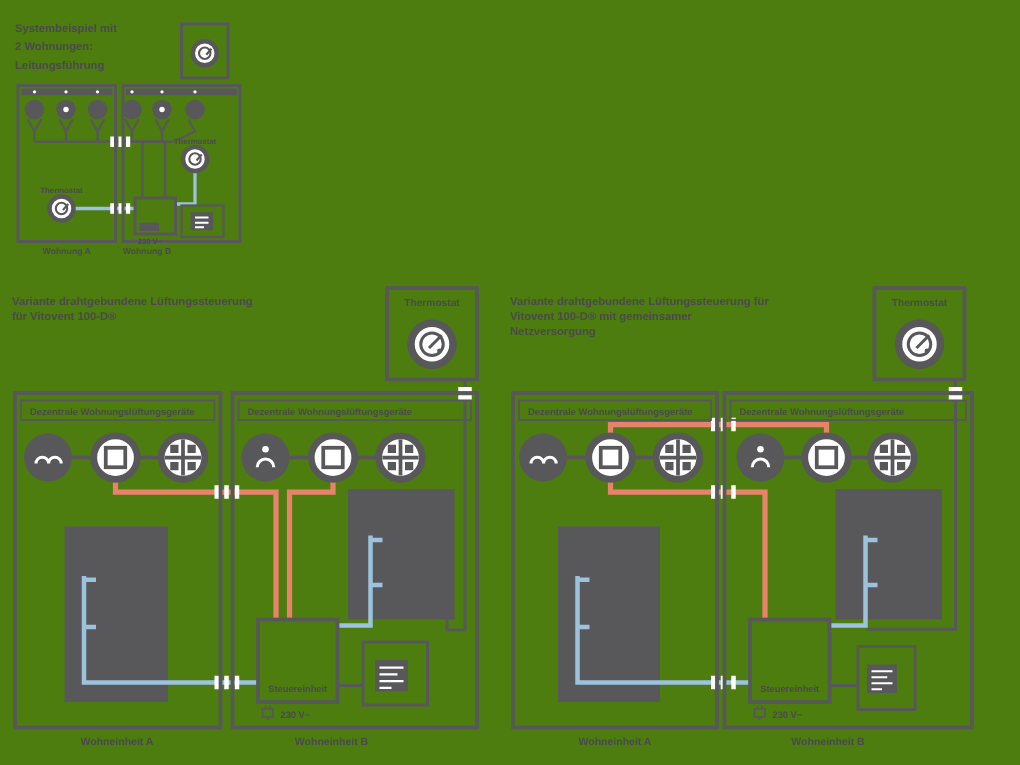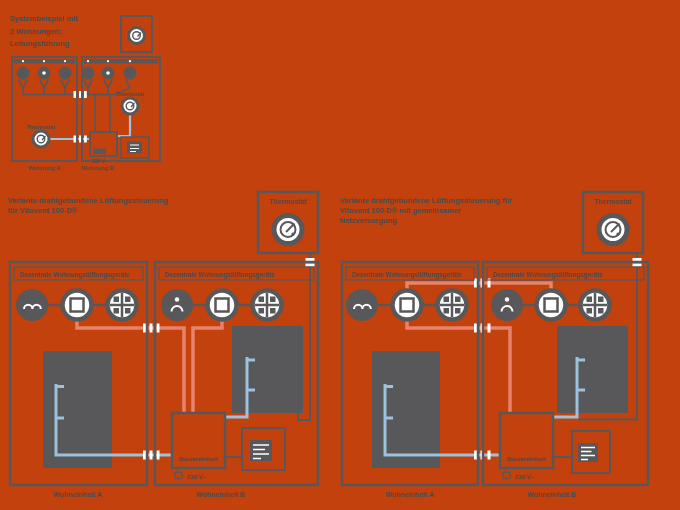--- a/index.html
+++ b/index.html
@@ -1,16 +1,16 @@
 <!DOCTYPE html>
 <html><head>
 <meta charset="utf-8">
 <style>
   html,body{margin:0;padding:0;background:#ffffff;}
-  #stage{position:relative;width:680px;height:510px;background:#c2410c;overflow:hidden;}
+  #stage{position:relative;width:680px;height:510px;background:#4d7c0f;overflow:hidden;}
   svg{position:absolute;left:0;top:0;}
   text{font-family:"Liberation Sans","DejaVu Sans",sans-serif;font-weight:700;fill:#4a4a4c;}
   .t75{font-size:7.5px;}
   .t70{font-size:7px;}
   .t68{font-size:6.8px;}
   .t63{font-size:6.3px;}
   .t62{font-size:6.2px;}
   .t58{font-size:5.8px;}
   .t52{font-size:5.2px;}
   .t50{font-size:5px;}

